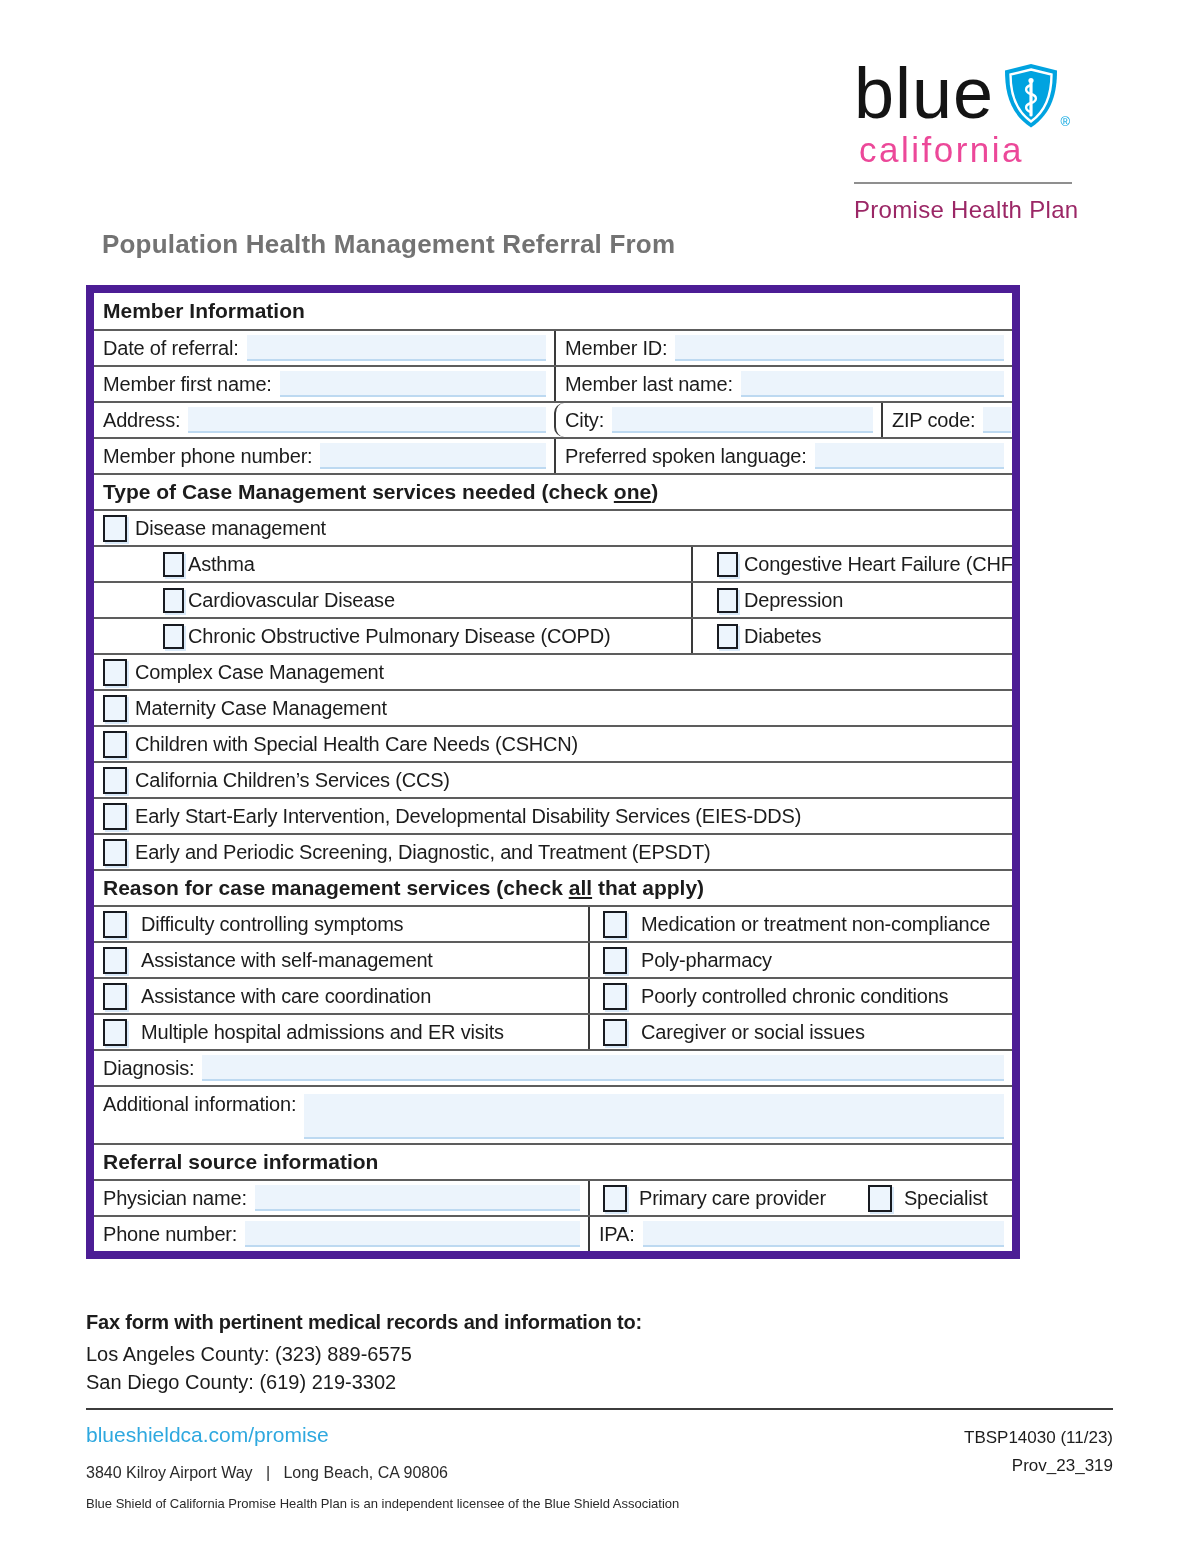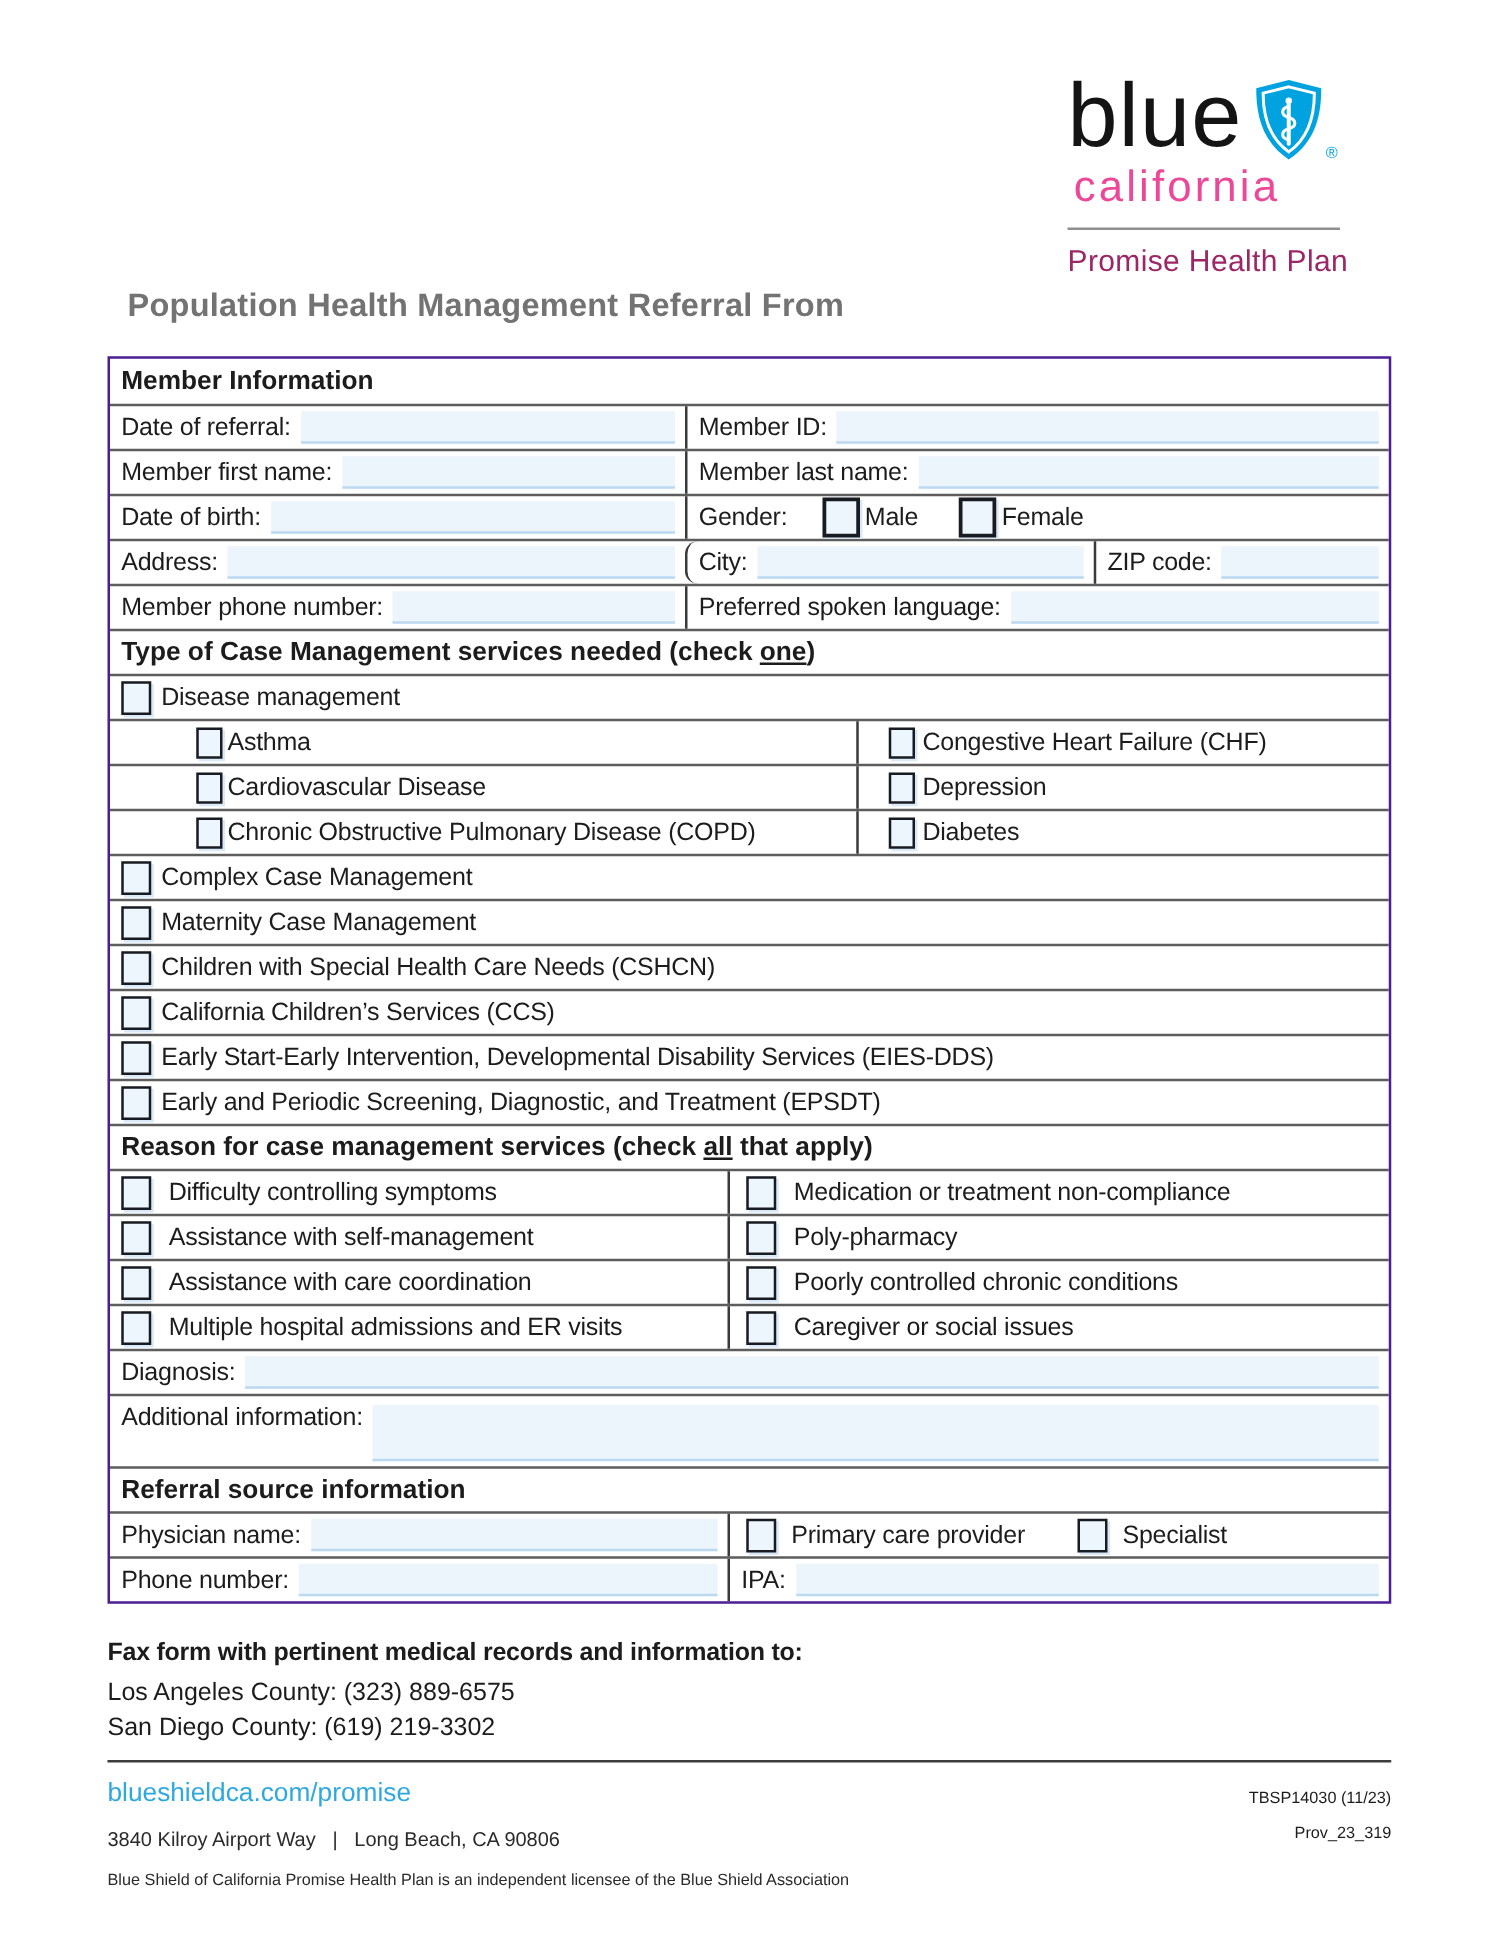--- a/index.html
+++ b/index.html
@@ -12,21 +12,21 @@
   .logo-row{position:relative;display:flex;align-items:flex-start;}
   .brand{font-size:72px;line-height:0.92;letter-spacing:1px;color:#141414;}
   .shield{position:relative;margin-left:9px;margin-top:3px;width:56px;height:66px;flex:none;}
   .reg{position:absolute;right:-11px;bottom:0;font-size:13px;color:#00a3e0;}
   .brand2{font-size:35px;letter-spacing:2.5px;color:#ec4899;margin-top:1px;margin-left:5px;}
   .logo-rule{border:0;border-top:2px solid #8f8f8f;margin:12px 0 0 0;width:218px;}
   .tagline{font-size:24px;color:#9b2766;margin-top:12px;letter-spacing:0.3px;}
   
   .title{position:absolute;left:86px;top:213px;margin:16px;font-size:26px;font-weight:bold;color:#737373;letter-spacing:0.2px;}
   
-  .form-table{position:absolute;left:86px;top:285px;width:1027px;border:2px solid #4c1d95;background:#fff;box-sizing:border-box;}
+  .form-table{position:absolute;left:86px;top:285px;width:934px;border:8px solid #4c1d95;background:#fff;box-sizing:border-box;}
   .r{display:flex;align-items:stretch;height:36px;box-sizing:border-box;border-top:2px solid #5d5d5d;}
   .r.first{border-top:none;}
   .r.tall{height:58px;text-align:center;}
   .c{display:flex;align-items:center;padding:0 8px 0 9px;box-sizing:border-box;overflow:hidden;}
   .c.b{border-left:2px solid #3a3a3a;}
   .c.grow{flex:1;}
   .c.top{align-items:flex-start;padding-top:6px;}
   .w460{width:460px;flex:none;}
   .w327{width:327px;flex:none;border-radius:10px;}
   .w597{width:597px;flex:none;}
@@ -43,21 +43,21 @@
   .cb.lg{width:30px;height:32px;border-width:3px;}
   .cb.sm{width:21px;height:25px;}
   .g4{margin-left:4px;} .g6{margin-left:6px;} .g12{margin-left:12px;}
   .g14{margin-left:14px;} .g18{margin-left:8px;}
   .g28{margin-left:28px;} .g33{margin-left:33px;} .g42{margin-left:42px;}
   
   .fax{position:absolute;left:86px;top:1308px;font-size:20px;line-height:28px;}
   .fax-head{font-weight:bold;margin-bottom:4px;letter-spacing:-0.2px;}
   .footer-rule{position:absolute;left:86px;top:1408px;width:1027px;border:0;border-top:2px solid #3c3c3c;margin:0;}
   .website{position:absolute;left:86px;top:1423px;font-size:21px;color:#2ea8df;text-decoration:none;cursor:pointer;}
-  .docnum{position:absolute;right:87px;top:1424px;text-align:right;font-size:13px;line-height:28px;color:#1c1c1c;}
+  .docnum{position:absolute;right:87px;top:1424px;text-align:right;font-size:17px;line-height:28px;color:#1c1c1c;}
   .addr{position:absolute;left:86px;top:1464px;font-size:16px;white-space:pre;color:#2a2a2a;}
   .disclaimer{position:absolute;left:86px;top:1496px;font-size:13px;color:#2a2a2a;}
 </style>
 </head>
 <body>
 
 <div>
 
   <div class="logo">
     <div class="logo-row">
@@ -103,33 +103,20 @@
       <div class="c w460">
         <span class="lab">Member first name:</span>
         <span class="fld"></span>
       </div>
       <div class="c b grow">
         <span class="lab">Member last name:</span>
         <span class="fld"></span>
       </div>
     </div>
 
-    <div class="r">
-      <div class="c w460">
-        <span class="lab">Date of birth:</span>
-        <span class="fld"></span>
-      </div>
-      <div class="c b grow">
-        <span class="lab">Gender:</span>
-        <span class="cb lg g28"></span>
-        <span class="lab g4">Male</span>
-        <span class="cb lg g33"></span>
-        <span class="lab g4">Female</span>
-      </div>
-    </div>
 
     <div class="r">
       <div class="c w460">
         <span class="lab">Address:</span>
         <span class="fld"></span>
       </div>
       <div class="c b w327">
         <span class="lab">City:</span>
         <span class="fld"></span>
       </div>

